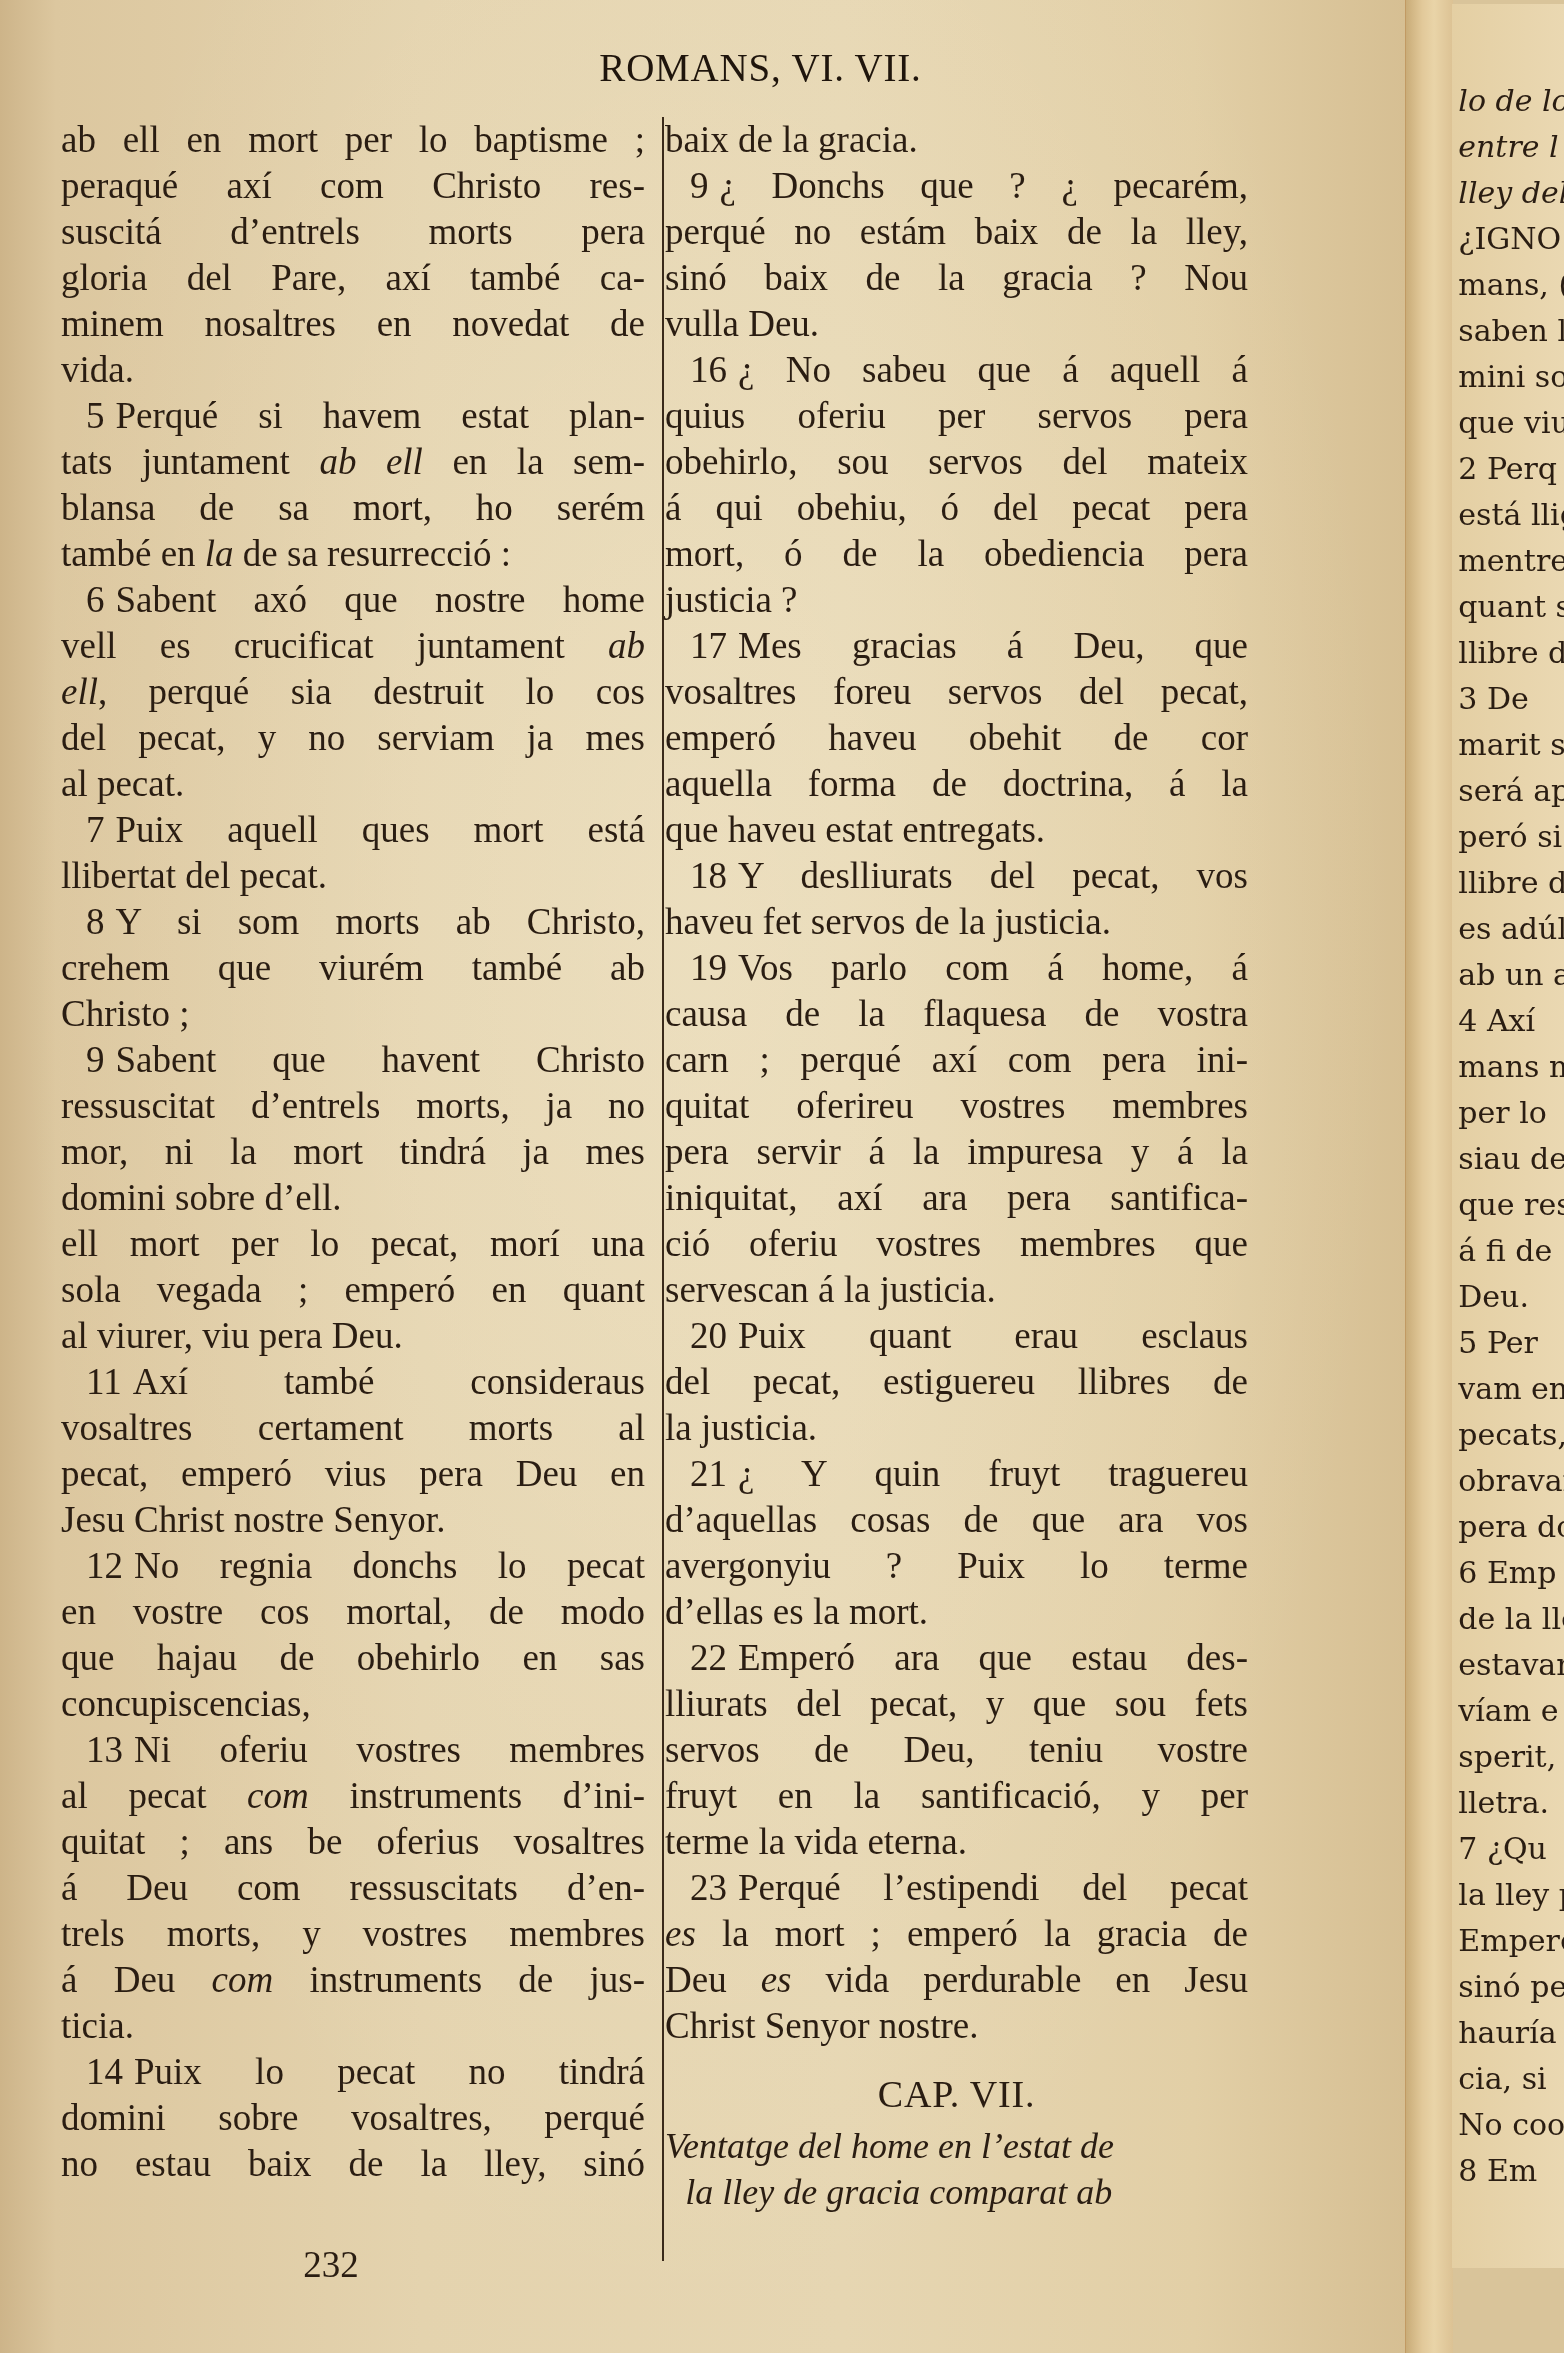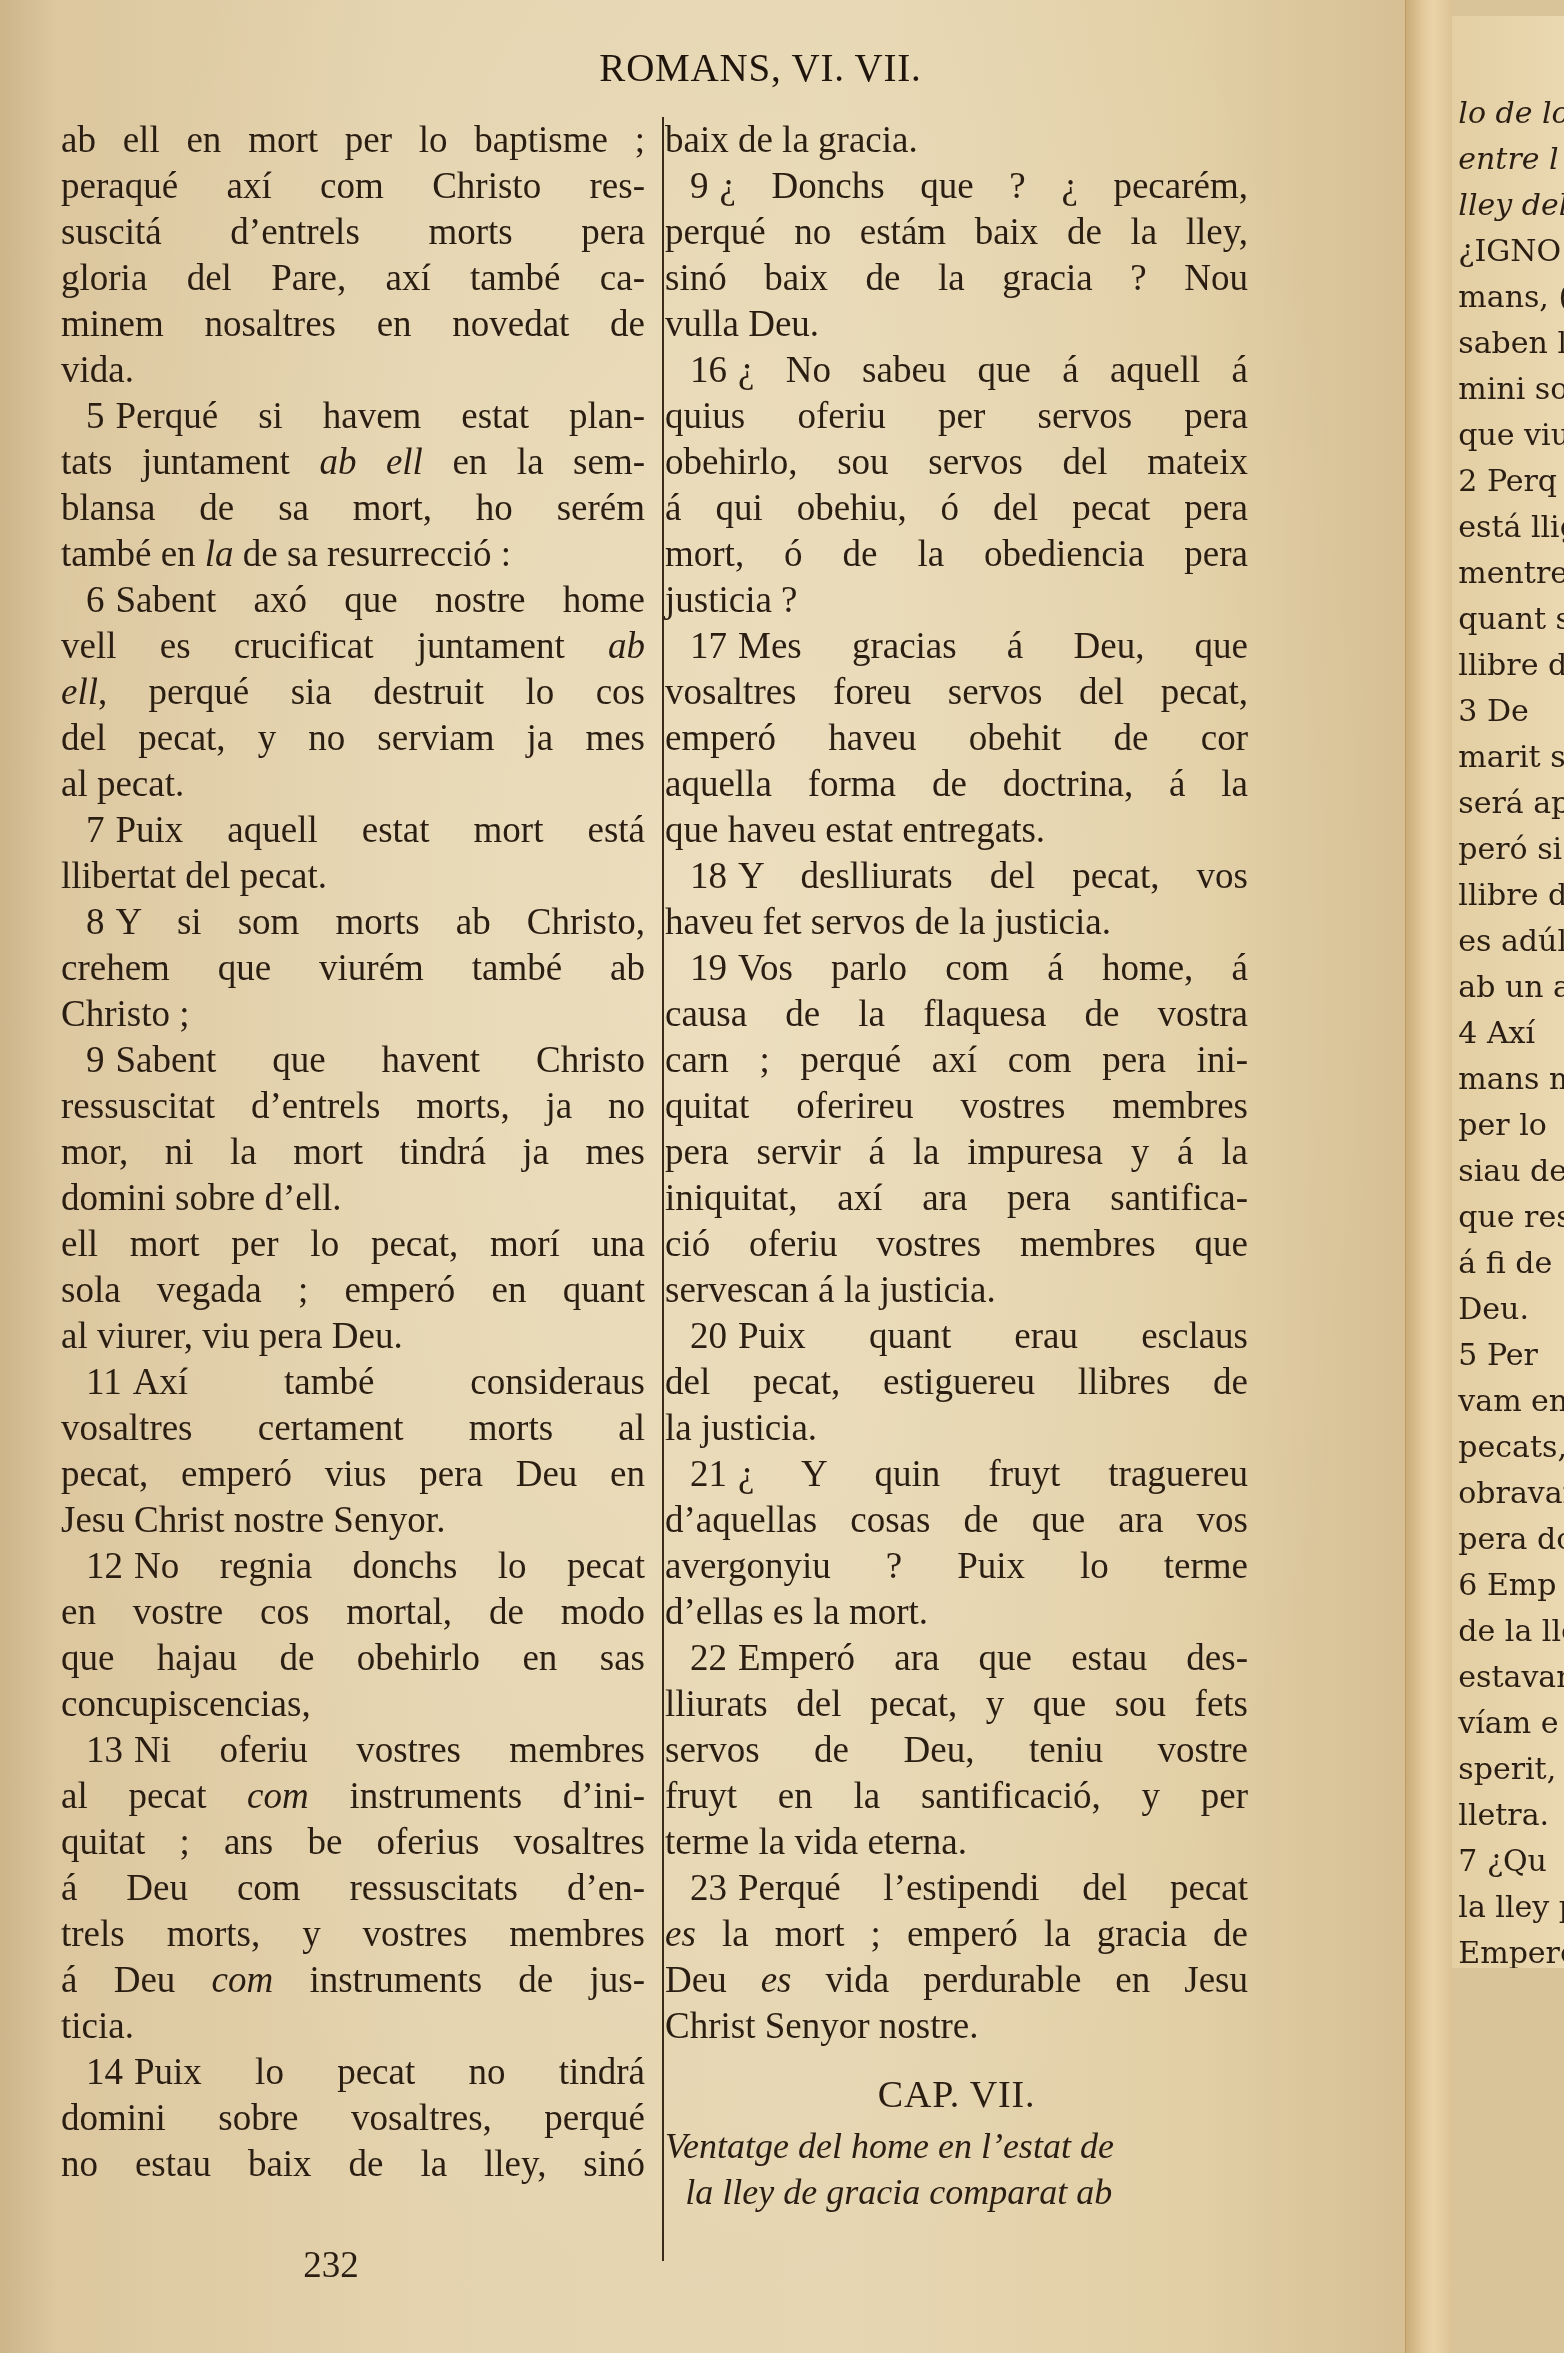--- a/index.html
+++ b/index.html
@@ -16,21 +16,21 @@
     .page::after {
       content: ""; position: absolute; inset: 0;
       background: radial-gradient(ellipse at 50% 40%, rgba(255,250,230,0.25), rgba(0,0,0,0) 70%);
     }
     .gutter {
       position: absolute; left: 1405px; top: 0; width: 47px; height: 2354px;
       background: linear-gradient(90deg, #c9ac78 0%, #e2c99a 35%, #e9d4a8 60%, #dcc294 100%);
       border-left: 1.6px solid #c19a63;
     }
     .next-page {
-      position: absolute; left: 1452px; top: 16px; width: 113px; height: 1952px; overflow: hidden;
+      position: absolute; left: 1452px; top: 4px; width: 113px; height: 2264px; overflow: hidden;
       background: linear-gradient(90deg, #e4cfa3, #ead8b2);
     }
     .running-head {
       position: absolute; left: 0; width: 1521px; top: 45px; text-align: center;
       font-family: "Liberation Serif", serif; font-size: 39px; letter-spacing: 0.8px;
       color: #1f150c; z-index: 2;
     }
     .col {
       position: absolute; top: 117px; z-index: 2;
       font-family: "Liberation Serif", serif; font-size: 37px; line-height: 46px;
@@ -130,21 +130,21 @@
     <span class="line last"><span>vida.</span></span>
     <span class="line"><span class="vnum">5</span><span>Perqué si havem estat plan-</span></span>
     <span class="line"><span>tats juntament </span><em>ab ell</em><span> en la sem-</span></span>
     <span class="line"><span>blansa de sa mort, ho serém</span></span>
     <span class="line last"><span>també en </span><em>la</em><span> de sa resurrecció :</span></span>
     <span class="line"><span class="vnum">6</span><span>Sabent axó que nostre home</span></span>
     <span class="line"><span>vell es crucificat juntament </span><em>ab</em></span>
     <span class="line"><em>ell</em><span>, perqué sia destruit lo cos</span></span>
     <span class="line"><span>del pecat, y no serviam ja mes</span></span>
     <span class="line last"><span>al pecat.</span></span>
-    <span class="line"><span class="vnum">7</span><span>Puix aquell estat mort está</span></span>
+    <span class="line"><span class="vnum">7</span><span>Puix aquell ques mort está</span></span>
     <span class="line last"><span>llibertat del pecat.</span></span>
     <span class="line"><span class="vnum">8</span><span>Y si som morts ab Christo,</span></span>
     <span class="line"><span>crehem que viurém també ab</span></span>
     <span class="line last"><span>Christo ;</span></span>
     <span class="line"><span class="vnum">9</span><span>Sabent que havent Christo</span></span>
     <span class="line"><span>ressuscitat d’entrels morts, ja no</span></span>
     <span class="line"><span>mor, ni la mort tindrá ja mes</span></span>
     <span class="line last"><span>domini sobre d’ell.</span></span>
     <span class="line"><span>ell mort per lo pecat, morí una</span></span>
     <span class="line"><span>sola vegada ; emperó en quant</span></span>

